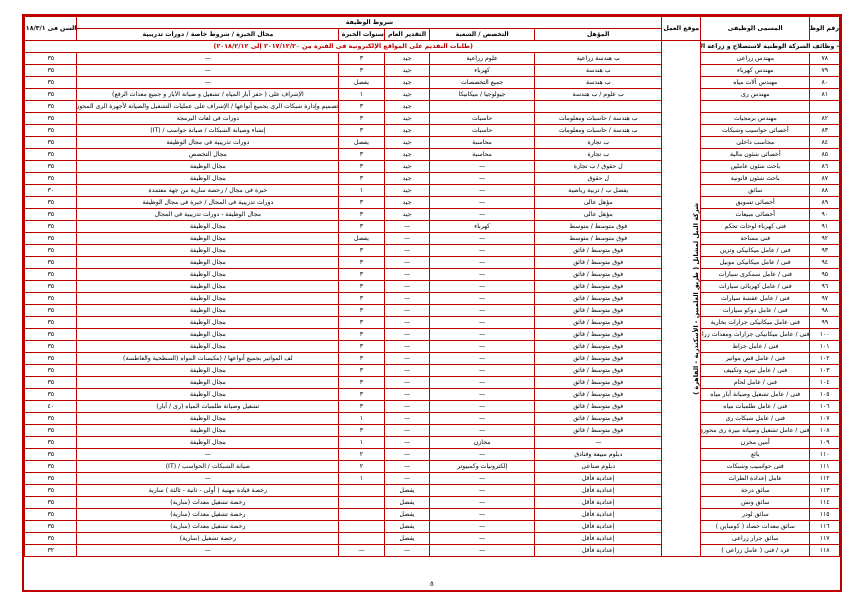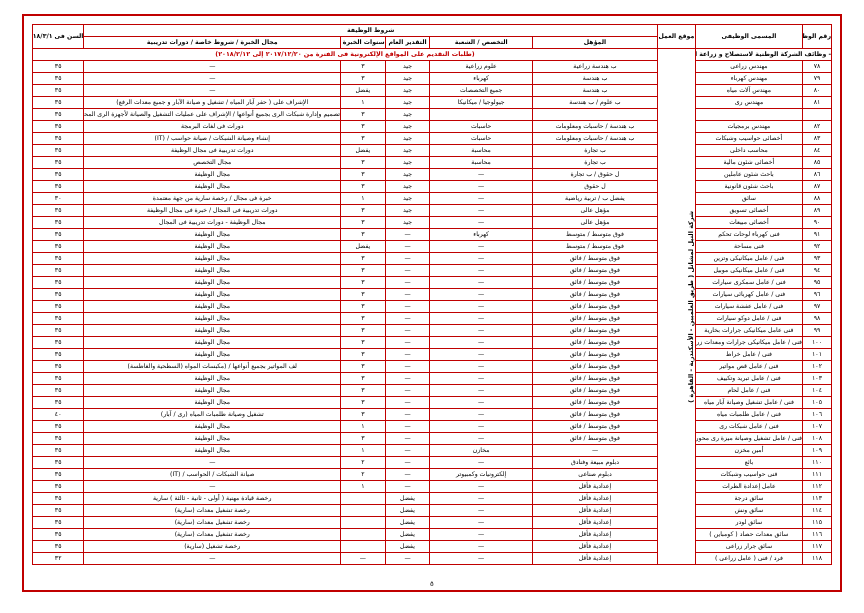--- a/index.html
+++ b/index.html
@@ -3,21 +3,21 @@
 <meta charset="utf-8">
 <style>
   html,body{margin:0;padding:0;background:#c8c8c8;}
   body{font-family:"DejaVu Sans","Liberation Sans",sans-serif;}
   .page{
     width:864px;height:613px;background:#ffffff;position:relative;
     box-sizing:border-box;overflow:hidden;
   }
   .sheet{
     position:absolute;left:22px;top:14px;width:820px;height:578px;
-    border:2px solid #c00000;box-sizing:border-box;padding:8px;
+    border:2px solid #c00000;box-sizing:border-box;padding:0;
   }
   table.main{
     border-collapse:collapse;width:100%;table-layout:fixed;
     direction:rtl;
   }
   table.main th, table.main td{
     border:1px solid #c00000;
     font-size:6.2px;
     line-height:1.05;
     text-align:center;

